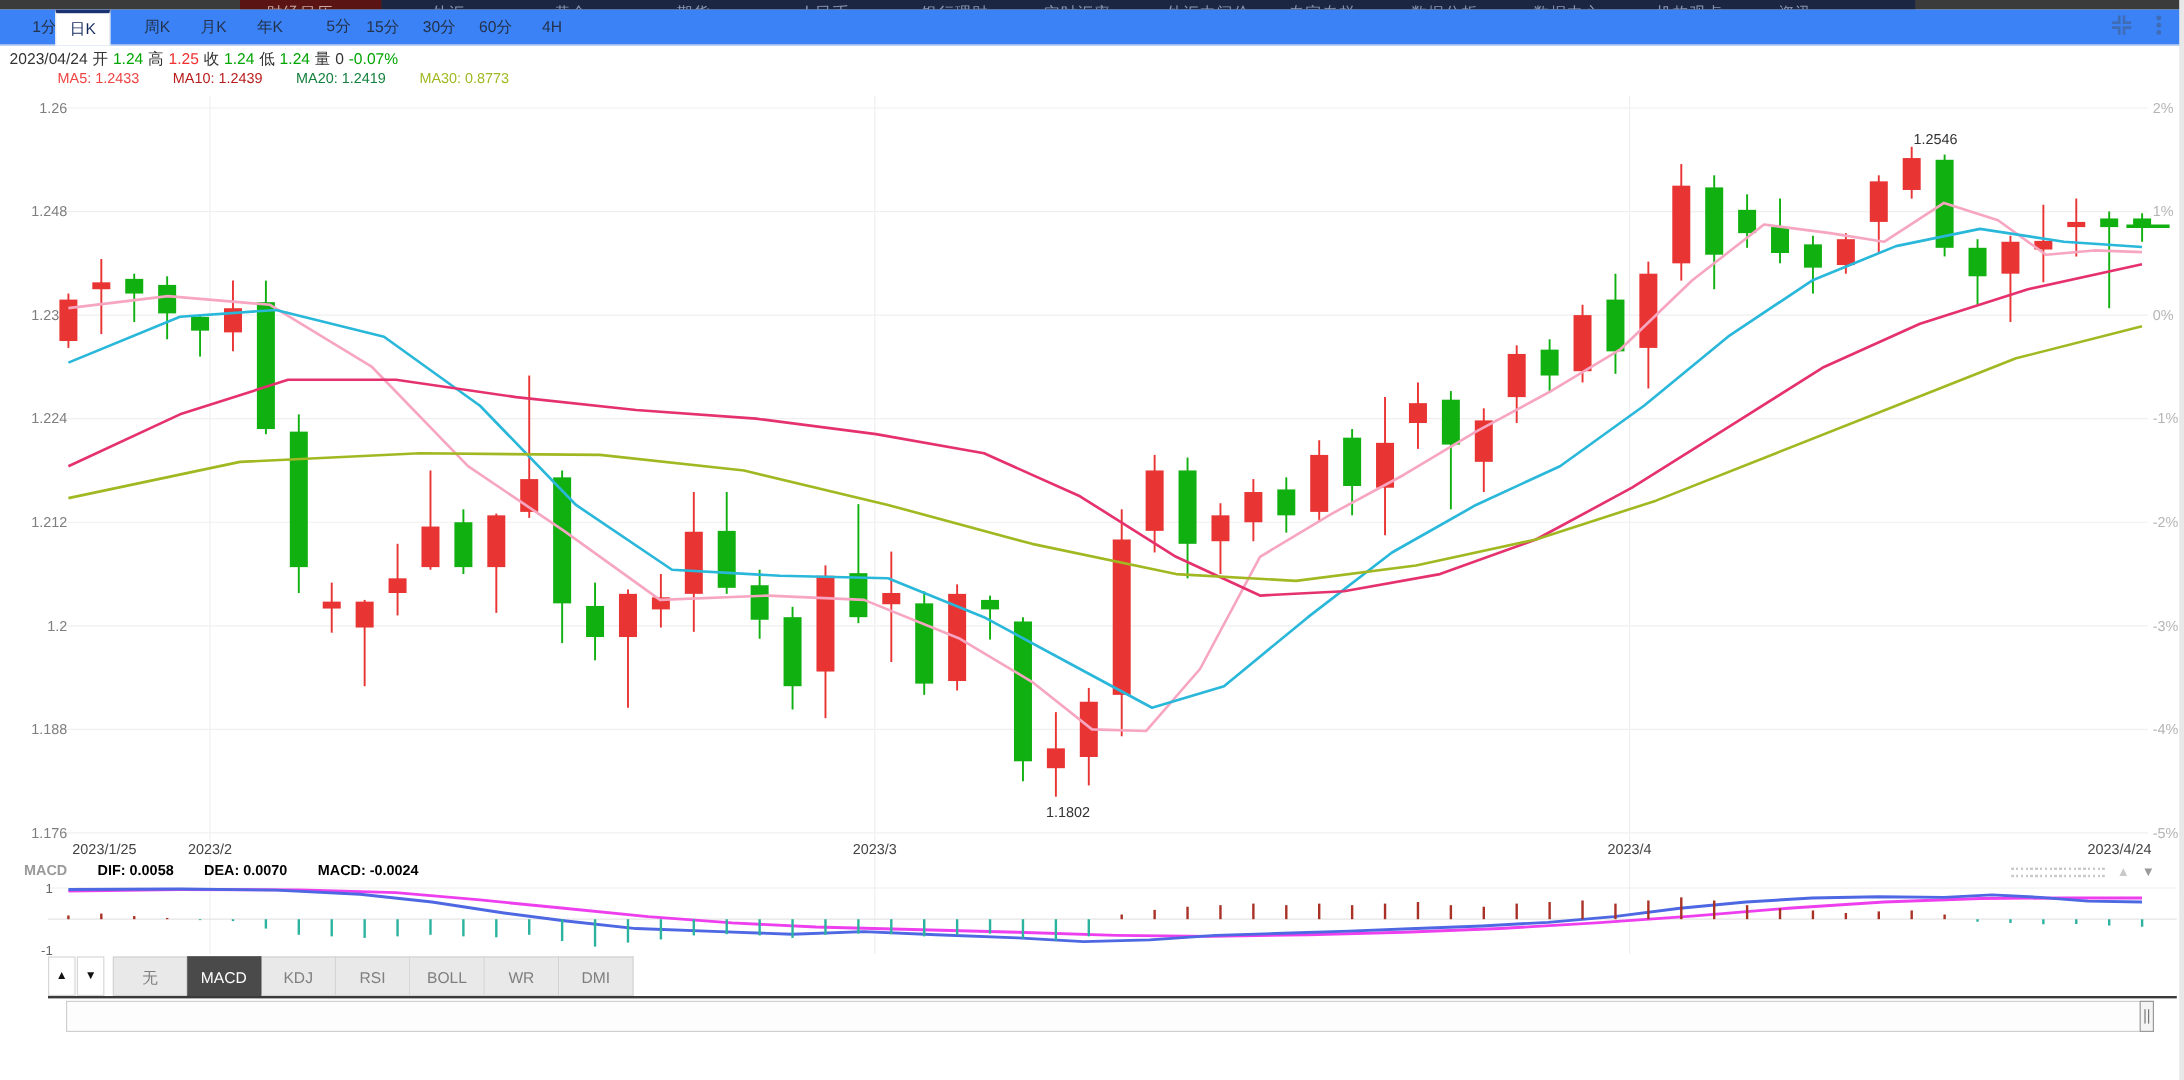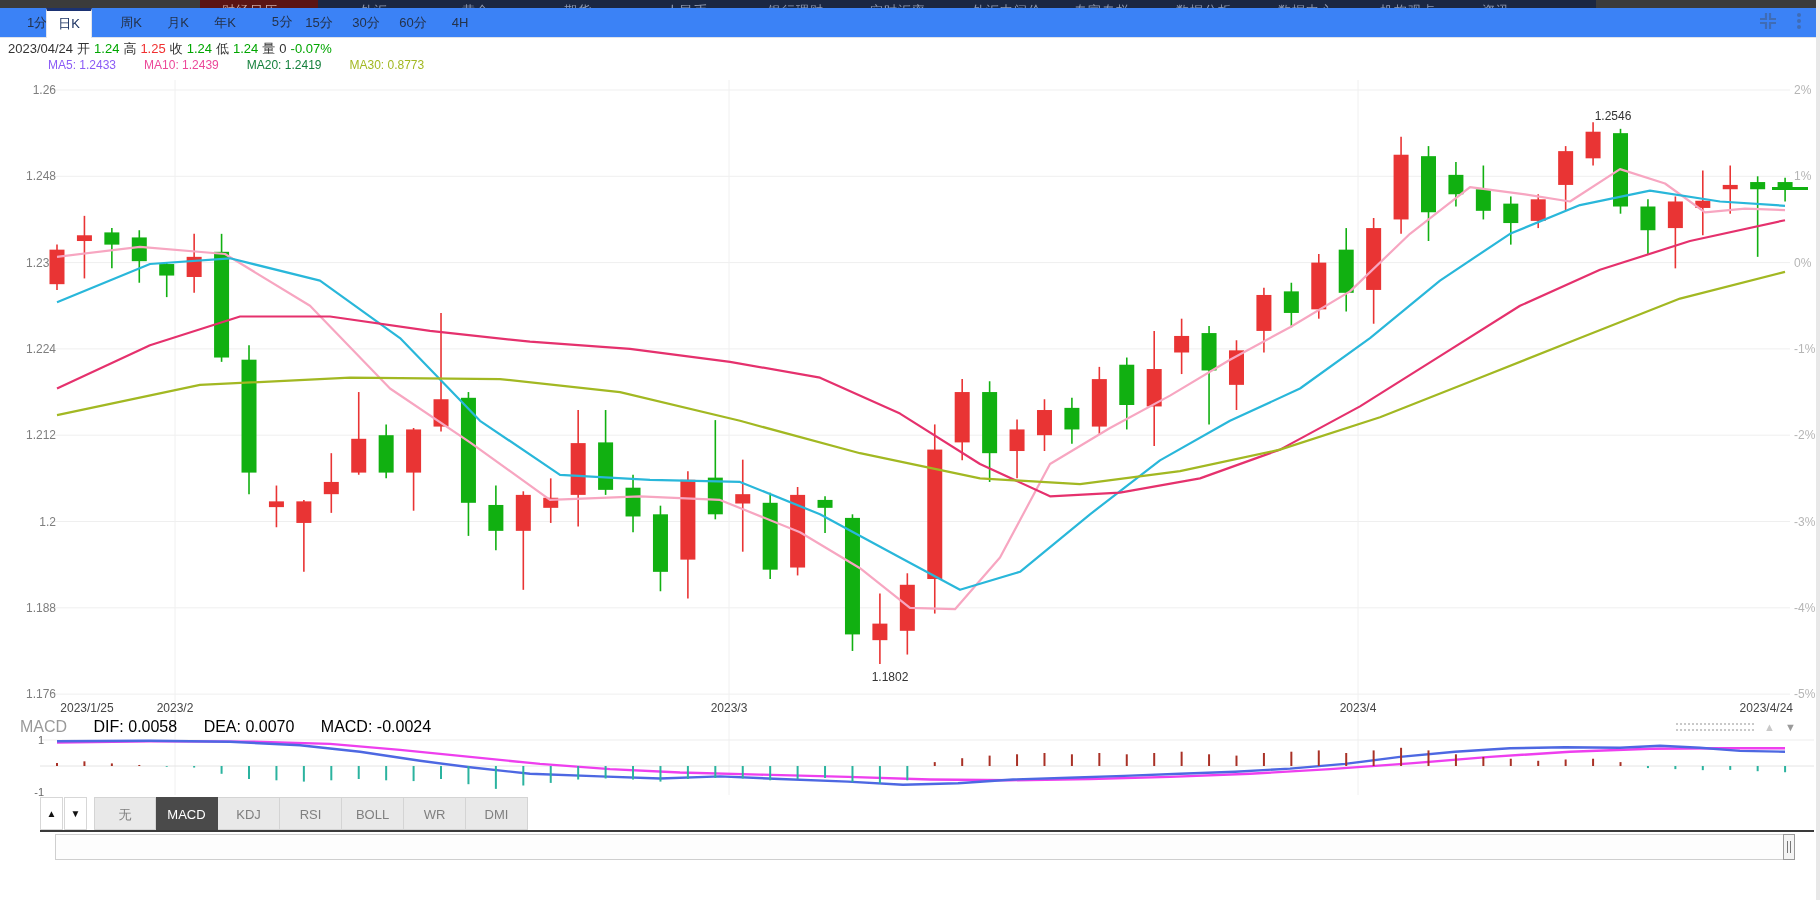--- a/index.html
+++ b/index.html
@@ -22,21 +22,21 @@
   #toolbar-icons { position:absolute; right:18px; top:3px; display:flex; gap:18px; align-items:center; }
   #toolbar-icons svg { display:block; }
   
   #quote-row { position:absolute; left:8px; top:40px; height:16px; font-size:13px; color:#333;text-align:right; }
   #quote-row span { margin-right:4px; }
   #ma-row { position:absolute; left:48px; top:58px; height:14px; font-size:12px; }
   #ma-row span { margin-right:28px; }
   
   #chart-svg { position:absolute; left:0; top:0; }
   
-  #macd-legend { position:absolute; left:20px; top:718px; font-size:16px; }
+  #macd-legend { position:absolute; left:20px; top:718px; font-size:12px;font-weight:bold; }
   #macd-legend span { margin-right:22px; }
   #macd-right { position:absolute; top:722px; display:flex; align-items:center; gap:10px; }
   #drag-dots { width:78px; height:8px;
      background:
        repeating-linear-gradient(90deg,#c9c9c9 0 2px,transparent 2px 4px),
        repeating-linear-gradient(90deg,#c9c9c9 0 2px,transparent 2px 4px);
      background-size:100% 2px; background-position:0 0,0 6px; background-repeat:no-repeat; }
   .tri { font-size:11px; line-height:10px; cursor:pointer; }
   
   #indicator-bar { position:absolute; left:40px; top:797px; height:33px; display:flex; align-items:stretch; }
@@ -105,21 +105,21 @@
       <div class="ptab" style="left: 108px; width: 46px;">周K</div>
       <div class="ptab" style="left: 155px; width: 46px;">月K</div>
       <div class="ptab" style="left: 202px; width: 46px;">年K</div>
       <div class="ptab" style="left: 259px; width: 46px; font-family: Liberation Mono, monospace;">5分</div>
       <div class="ptab" style="left: 296px; width: 46px;">15分</div>
       <div class="ptab" style="left: 343px; width: 46px;">30分</div>
       <div class="ptab" style="left: 390px; width: 46px;">60分</div>
       <div class="ptab" style="left: 437px; width: 46px;">4H</div>
     </div>
   <div id="quote-row"><span style="color: rgb(51, 51, 51);">2023/04/24</span><span style="color: rgb(51, 51, 51);">开</span><span style="color: rgb(0, 166, 0);">1.24</span><span style="color: rgb(51, 51, 51);">高</span><span style="color: rgb(240, 48, 48);">1.25</span><span style="color: rgb(51, 51, 51);">收</span><span style="color: rgb(0, 166, 0);">1.24</span><span style="color: rgb(51, 51, 51);">低</span><span style="color: rgb(0, 166, 0);">1.24</span><span style="color: rgb(51, 51, 51);">量</span><span style="color: rgb(51, 51, 51);">0</span><span style="color: rgb(0, 166, 0);">-0.07%</span></div>
-  <div id="ma-row"><span style="color: #8b5cf6;">MA5: 1.2433</span><span style="color: #ec4899;">MA10: 1.2439</span><span style="color: #15803d;">MA20: 1.2419</span><span style="color: rgb(162, 184, 34);">MA30: 0.8773</span></div>
+  <div id="ma-row"><span style="color: #ef4444;">MA5: 1.2433</span><span style="color: #b91c1c;">MA10: 1.2439</span><span style="color: #15803d;">MA20: 1.2419</span><span style="color: rgb(162, 184, 34);">MA30: 0.8773</span></div>
 
   <svg id="chart-svg" width="1820" height="900">
       <g>
         <line x1="50" y1="90" x2="1790" y2="90" stroke="#efefef" stroke-width="1"></line>
         <line x1="50" y1="176.30000000000007" x2="1790" y2="176.30000000000007" stroke="#efefef" stroke-width="1"></line>
         <line x1="50" y1="262.60000000000014" x2="1790" y2="262.60000000000014" stroke="#efefef" stroke-width="1"></line>
         <line x1="50" y1="348.9000000000002" x2="1790" y2="348.9000000000002" stroke="#efefef" stroke-width="1"></line>
         <line x1="50" y1="435.2000000000003" x2="1790" y2="435.2000000000003" stroke="#efefef" stroke-width="1"></line>
         <line x1="50" y1="521.5000000000003" x2="1790" y2="521.5000000000003" stroke="#efefef" stroke-width="1"></line>
         <line x1="50" y1="607.8000000000004" x2="1790" y2="607.8000000000004" stroke="#efefef" stroke-width="1"></line>

